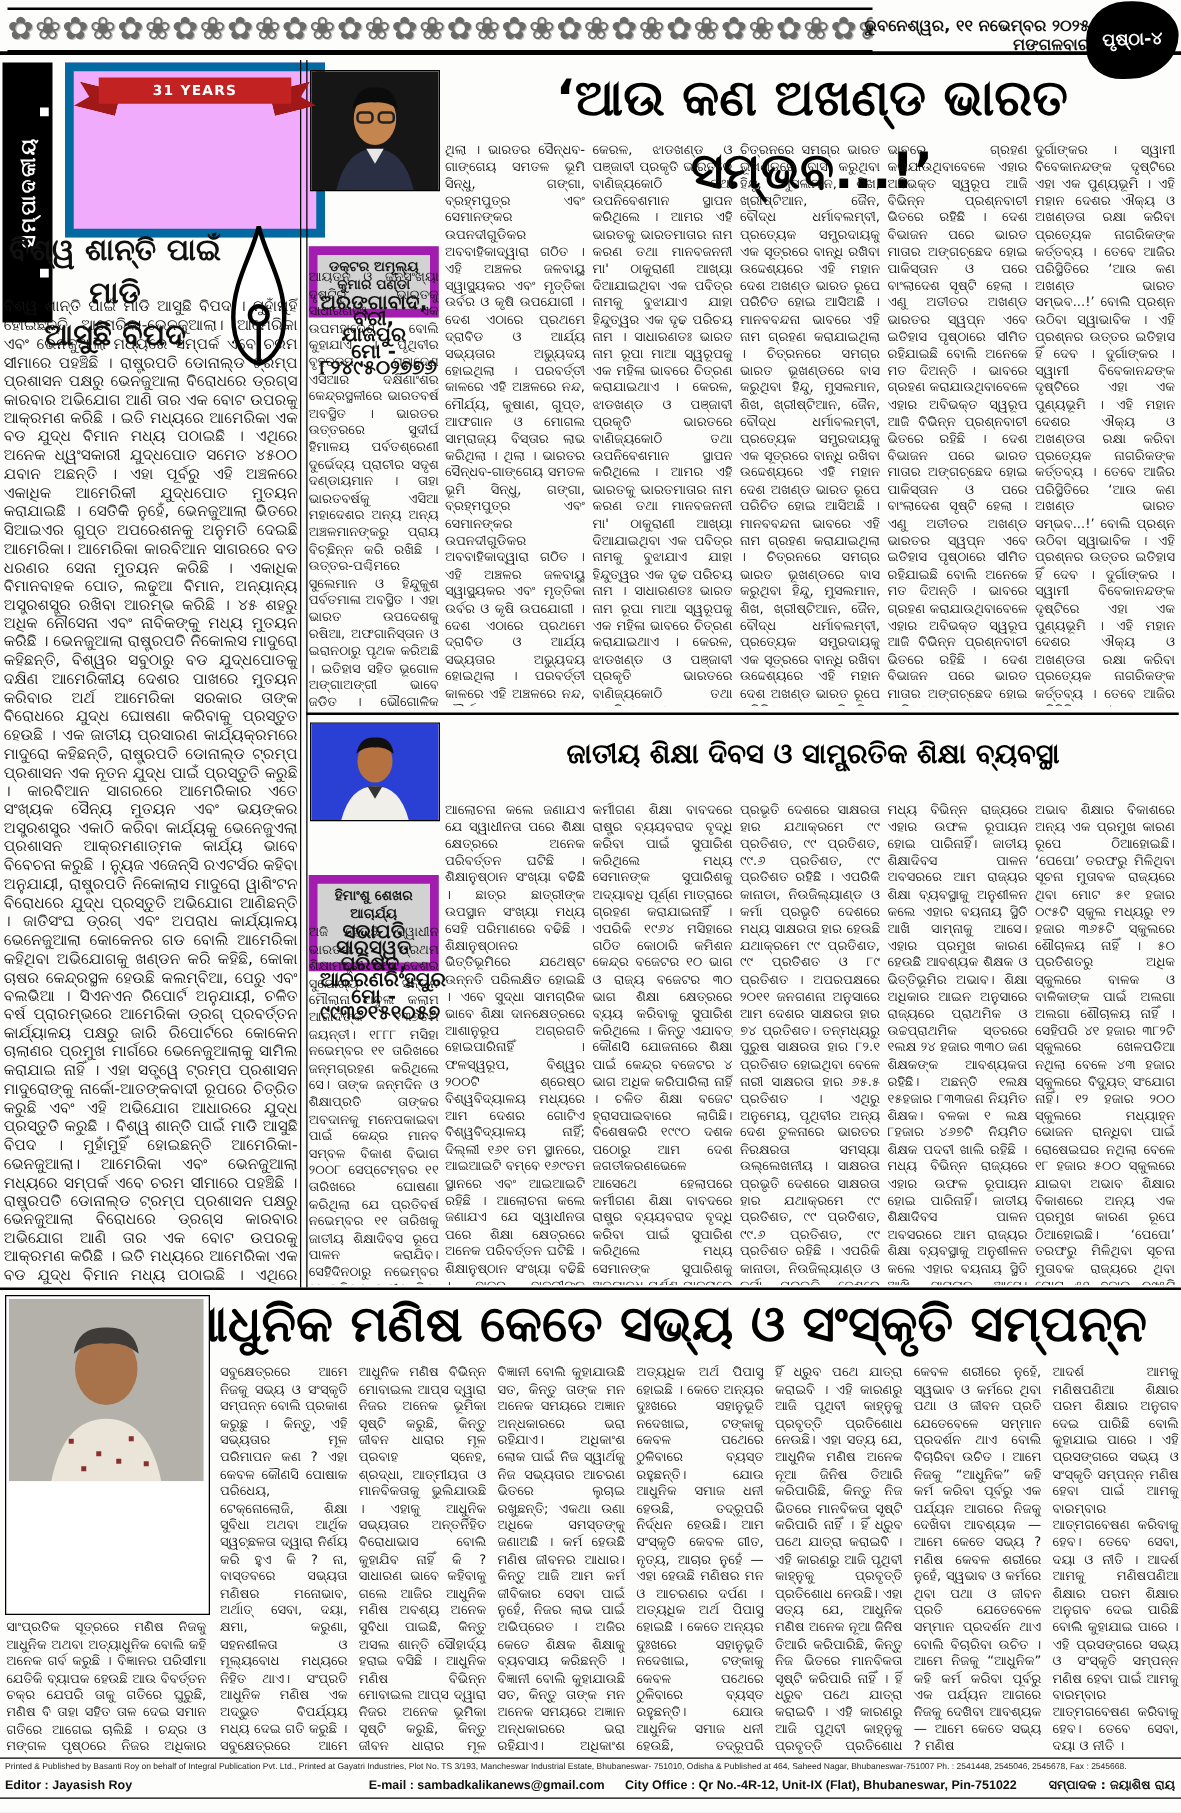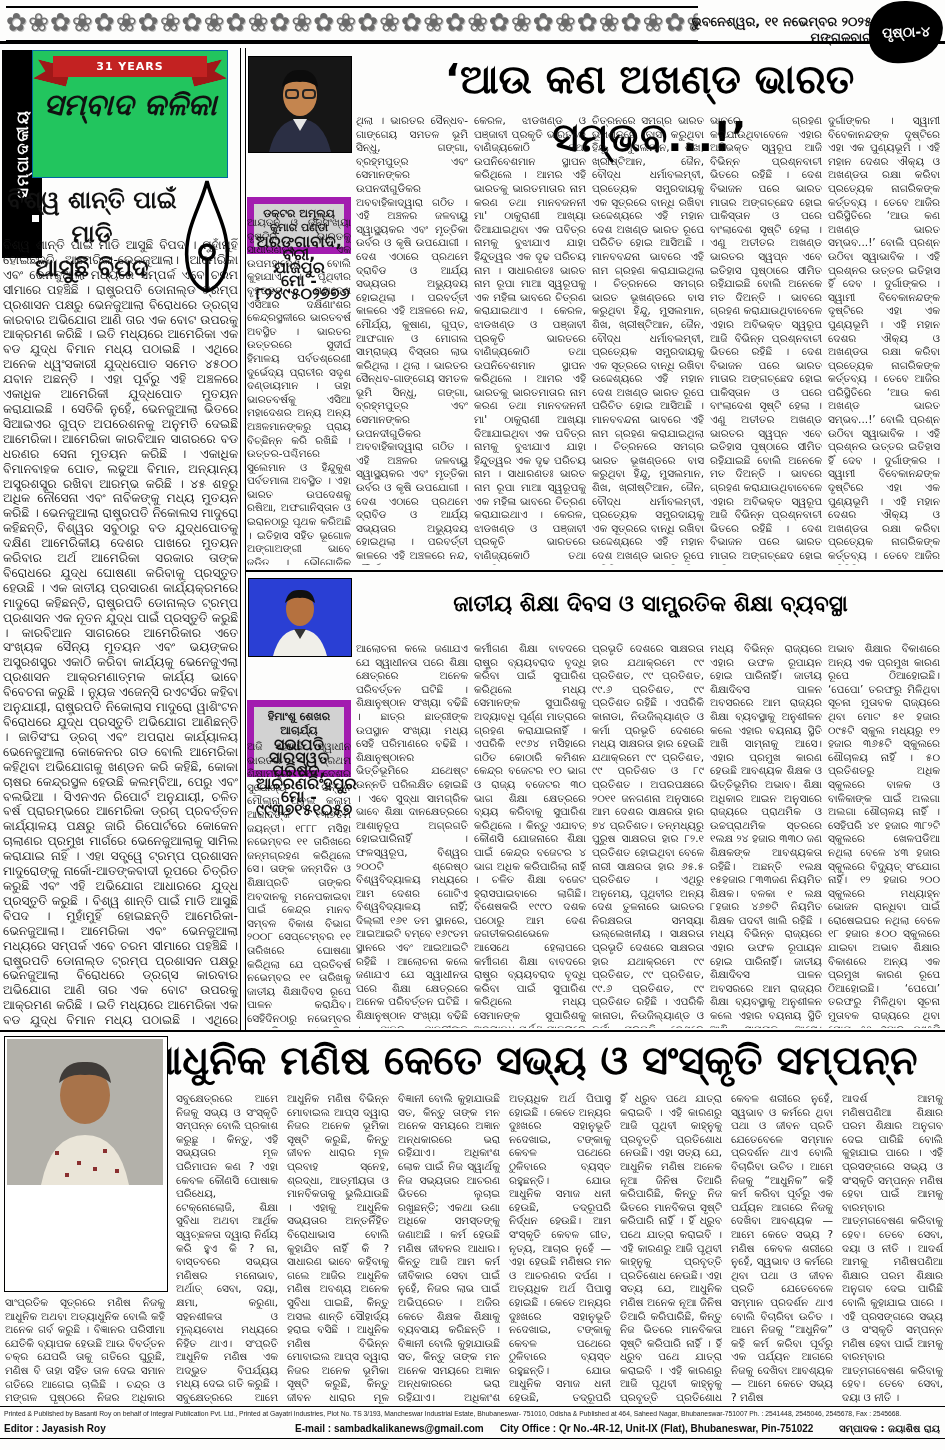--- a/index.html
+++ b/index.html
@@ -13,21 +13,21 @@
   #dateline{left:660px;top:14px;width:212px;text-align:right;font-size:13px;font-weight:bold;}
   #page-badge{left:869px;top:1px;width:74px;height:62px;background:#000;
       border-radius:46% 54% 58% 42% / 52% 48% 60% 40%;display:flex;align-items:center;justify-content:center;
       transform:rotate(-2deg);z-index:5;}
   #page-badge span{color:#fff;font-size:14px;font-weight:bold;}
   #top-rule{left:0;top:41px;width:945px;height:3px;background:#000;}
   
   #edit-strip{left:2px;top:50px;width:40px;height:208px;background:#000;display:flex;align-items:center;justify-content:center;}
   #edit-strip .vtxt{writing-mode:vertical-rl;transform:rotate(180deg);color:#fff;font-size:16px;font-weight:bold;letter-spacing:2px;}
   .notch{position:absolute;right:3px;width:7px;height:7px;background:#fff;}
-  #masthead-box{left:32px;top:50px;width:194px;height:126px;background:#22c55e;border:1px solid #0369a1;}
+  #masthead-box{left:52px;top:50px;width:194px;height:126px;background:#f0abfc;border:7px solid #0369a1;}
   #ribbon{position:absolute;left:20px;top:5px;width:154px;height:21px;background:#c32222;color:#fff;
       font-size:11px;font-weight:bold;text-align:center;line-height:21px;letter-spacing:1px;z-index:2;}
   .ribbon-tail{position:absolute;top:12px;width:34px;height:20px;background:#a01818;z-index:1;}
   #ribbon-tail-l{left:2px;transform:rotate(14deg);clip-path:polygon(0 0,100% 0,100% 100%,0 100%,30% 50%);}
   #ribbon-tail-r{right:2px;transform:rotate(-14deg);clip-path:polygon(0 0,100% 0,70% 50%,100% 100%,0 100%);}
   #paper-name{position:absolute;left:0;top:36px;width:100%;text-align:center;font-family:"DejaVu Serif",serif;
       font-style:italic;font-weight:bold;font-size:30px;}
   #edit-headline{left:2px;top:183px;width:180px;height:96px;font-size:24px;line-height:34px;font-weight:bold;
       white-space:pre-line;text-align:center;}
   #pen-nib{left:176px;top:174px;width:62px;height:126px;}
@@ -59,21 +59,20 @@
 
   <div class="abs" id="edit-strip">
     <span class="vtxt">ସମ୍ପାଦକୀୟ</span>
     <span class="notch" style="top:36px;"></span>
     <span class="notch" style="bottom:36px;"></span>
   </div>
   <div class="abs" id="masthead-box">
     <div class="ribbon-tail" id="ribbon-tail-l"></div>
     <div class="ribbon-tail" id="ribbon-tail-r"></div>
     <div id="ribbon">31 YEARS</div>
-    <div id="paper-name">ସମ୍ବାଦ କଳିକା</div>
   </div>
   <div class="abs" id="edit-headline">ବିଶ୍ୱ ଶାନ୍ତି ପାଇଁ ମାଡି
 ଆସୁଛି ବିପଦ</div>
   <svg class="abs" id="pen-nib" viewBox="0 0 70 130">
     <path d="M35 2 C28 30 12 52 12 84 C12 108 22 122 35 126 C48 122 58 108 58 84 C58 52 42 30 35 2 Z" fill="#fff" stroke="#000" stroke-width="4"></path>
     <circle cx="35" cy="82" r="8" fill="#fff" stroke="#000" stroke-width="4"></circle>
     <line x1="35" y1="90" x2="35" y2="124" stroke="#000" stroke-width="4"></line>
   </svg>
   <div class="abs fill" id="edit-body">ବିଶ୍ୱ ଶାନ୍ତି ପାଇଁ ମାଡି ଆସୁଛି ବିପଦ । ମୁହାଁମୁହିଁ ହୋଇଛନ୍ତି ଆମେରିକା-ଭେନଜୁଆଲା। ଆମେରିକା ଏବଂ ଭେନଜୁଆଲା ମଧ୍ୟରେ ସମ୍ପର୍କ ଏବେ ଚରମ ସୀମାରେ ପହଞ୍ଚିଛି । ରାଷ୍ଟ୍ରପତି ଡୋନାଲ୍ଡ ଟ୍ରମ୍ପ ପ୍ରଶାସନ ପକ୍ଷରୁ ଭେନଜୁଆଲା ବିରୋଧରେ ଡ୍ରଗ୍ସ କାରବାର ଅଭିଯୋଗ ଆଣି ତାର ଏକ ବୋଟ ଉପରକୁ ଆକ୍ରମଣ କରିଛି । ଇତି ମଧ୍ୟରେ ଆମେରିକା ଏକ ବଡ ଯୁଦ୍ଧ ବିମାନ ମଧ୍ୟ ପଠାଇଛି । ଏଥିରେ ଅନେକ ଧ୍ୱଂସକାରୀ ଯୁଦ୍ଧପୋତ ସମେତ ୪୫୦୦ ଯବାନ ଅଛନ୍ତି । ଏହା ପୂର୍ବରୁ ଏହି ଅଞ୍ଚଳରେ ଏକାଧିକ ଆମେରିକୀ ଯୁଦ୍ଧପୋତ ମୁତୟନ କରାଯାଇଛି । ସେତିକି ନୁହେଁ, ଭେନଜୁଆଲା ଭିତରେ ସିଆଇଏର ଗୁପ୍ତ ଅପରେଶନକୁ ଅନୁମତି ଦେଇଛି ଆମେରିକା। ଆମେରିକା କାରବିଆନ ସାଗରରେ ବଡ ଧରଣର ସେନା ମୁତୟନ କରିଛି । ଏକାଧିକ ବିମାନବାହକ ପୋତ, ଲଢୁଆ ବିମାନ, ଅନ୍ୟାନ୍ୟ ଅସ୍ତ୍ରଶସ୍ତ୍ର ରଖିବା ଆରମ୍ଭ କରିଛି । ୪୫ ଶହରୁ ଅଧିକ ନୌସେନା ଏବଂ ନାବିକଙ୍କୁ ମଧ୍ୟ ମୁତୟନ କରିଛି । ଭେନଜୁଆଲା ରାଷ୍ଟ୍ରପତି ନିକୋଲସ ମାଦୁରୋ କହିଛନ୍ତି, ବିଶ୍ୱର ସବୁଠାରୁ ବଡ ଯୁଦ୍ଧପୋତକୁ ଦକ୍ଷିଣ ଆମେରିକୀୟ ଦେଶର ପାଖରେ ମୁତୟନ କରିବାର ଅର୍ଥ ଆମେରିକା ସରକାର ତାଙ୍କ ବିରୋଧରେ ଯୁଦ୍ଧ ଘୋଷଣା କରିବାକୁ ପ୍ରସ୍ତୁତ ହେଉଛି । ଏକ ଜାତୀୟ ପ୍ରସାରଣ କାର୍ଯ୍ୟକ୍ରମରେ ମାଦୁରୋ କହିଛନ୍ତି, ରାଷ୍ଟ୍ରପତି ଡୋନାଲ୍ଡ ଟ୍ରମ୍ପ ପ୍ରଶାସନ ଏକ ନୂତନ ଯୁଦ୍ଧ ପାଇଁ ପ୍ରସ୍ତୁତି କରୁଛି । କାରବିଆନ ସାଗରରେ ଆମେରିକାର ଏତେ ସଂଖ୍ୟକ ସୈନ୍ୟ ମୁତୟନ ଏବଂ ଭୟଙ୍କର ଅସ୍ତ୍ରଶସ୍ତ୍ର ଏକାଠି କରିବା କାର୍ଯ୍ୟକୁ ଭେନେଜୁଏଲା ପ୍ରଶାସନ ଆକ୍ରମଣାତ୍ମକ କାର୍ଯ୍ୟ ଭାବେ ବିବେଚନା କରୁଛି । ନ୍ୟୁଜ ଏଜେନ୍ସି ରଏଟର୍ସର କହିବା ଅନୁଯାୟୀ, ରାଷ୍ଟ୍ରପତି ନିକୋଲାସ ମାଦୁରୋ ୱାଶିଂଟନ ବିରୋଧରେ ଯୁଦ୍ଧ ପ୍ରସ୍ତୁତି ଅଭିଯୋଗ ଆଣିଛନ୍ତି । ଜାତିସଂଘ ଡ୍ରଗ୍ ଏବଂ ଅପରାଧ କାର୍ଯ୍ୟାଳୟ ଭେନେଜୁଆଲା କୋକେନର ଗଡ ବୋଲି ଆମେରିକା କହିଥିବା ଅଭିଯୋଗକୁ ଖଣ୍ଡନ କରି କହିଛି, କୋକା ଚାଷର କେନ୍ଦ୍ରସ୍ଥଳ ହେଉଛି କଲମ୍ବିଆ, ପେରୁ ଏବଂ ବଲଭିଆ । ସିଏନଏନ ରିପୋର୍ଟ ଅନୁଯାୟୀ, ଚଳିତ ବର୍ଷ ପ୍ରାରମ୍ଭରେ ଆମେରିକା ଡ୍ରଗ୍ ପ୍ରବର୍ତ୍ତନ କାର୍ଯ୍ୟାଳୟ ପକ୍ଷରୁ ଜାରି ରିପୋର୍ଟରେ କୋକେନ ଚାଲାଣର ପ୍ରମୁଖ ମାର୍ଗରେ ଭେନେଜୁଆଲାକୁ ସାମିଲ କରାଯାଇ ନାହିଁ । ଏହା ସତ୍ତ୍ୱେ ଟ୍ରମ୍ପ ପ୍ରଶାସନ ମାଦୁରୋଙ୍କୁ ନାର୍କୋ-ଆତଙ୍କବାଦୀ ରୂପରେ ଚିତ୍ରିତ କରୁଛି ଏବଂ ଏହି ଅଭିଯୋଗ ଆଧାରରେ ଯୁଦ୍ଧ ପ୍ରସ୍ତୁତି କରୁଛି । ବିଶ୍ୱ ଶାନ୍ତି ପାଇଁ ମାଡି ଆସୁଛି ବିପଦ । ମୁହାଁମୁହିଁ ହୋଇଛନ୍ତି ଆମେରିକା-ଭେନଜୁଆଲା। ଆମେରିକା ଏବଂ ଭେନଜୁଆଲା ମଧ୍ୟରେ ସମ୍ପର୍କ ଏବେ ଚରମ ସୀମାରେ ପହଞ୍ଚିଛି । ରାଷ୍ଟ୍ରପତି ଡୋନାଲ୍ଡ ଟ୍ରମ୍ପ ପ୍ରଶାସନ ପକ୍ଷରୁ ଭେନଜୁଆଲା ବିରୋଧରେ ଡ୍ରଗ୍ସ କାରବାର ଅଭିଯୋଗ ଆଣି ତାର ଏକ ବୋଟ ଉପରକୁ ଆକ୍ରମଣ କରିଛି । ଇତି ମଧ୍ୟରେ ଆମେରିକା ଏକ ବଡ ଯୁଦ୍ଧ ବିମାନ ମଧ୍ୟ ପଠାଇଛି । ଏଥିରେ ଅନେକ ଧ୍ୱଂସକାରୀ ଯୁଦ୍ଧପୋତ ସମେତ ୪୫୦୦ ଯବାନ ଅଛନ୍ତି । ଏହା ପୂର୍ବରୁ ଏହି ଅଞ୍ଚଳରେ ଏକାଧିକ ଆମେରିକୀ ଯୁଦ୍ଧପୋତ ମୁତୟନ କରାଯାଇଛି । ସେତିକି ନୁହେଁ, ଭେନଜୁଆଲା ଭିତରେ ସିଆଇଏର ଗୁପ୍ତ ଅପରେଶନକୁ ଅନୁମତି ଦେଇଛି ଆମେରିକା। ଆମେରିକା କାରବିଆନ ସାଗରରେ ବଡ ଧରଣର ସେନା ମୁତୟନ କରିଛି । ଏକାଧିକ ବିମାନବାହକ ପୋତ, ଲଢୁଆ ବିମାନ, ଅନ୍ୟାନ୍ୟ ଅସ୍ତ୍ରଶସ୍ତ୍ର ରଖିବା ଆରମ୍ଭ କରିଛି । ୪୫ ଶହରୁ ଅଧିକ ନୌସେନା ଏବଂ ନାବିକଙ୍କୁ ମଧ୍ୟ ମୁତୟନ କରିଛି । ଭେନଜୁଆଲା ରାଷ୍ଟ୍ରପତି ନିକୋଲସ ମାଦୁରୋ କହିଛନ୍ତି, ବିଶ୍ୱର ସବୁଠାରୁ ବଡ ଯୁଦ୍ଧପୋତକୁ ଦକ୍ଷିଣ ଆମେରିକୀୟ ଦେଶର ପାଖରେ ମୁତୟନ କରିବାର ଅର୍ଥ ଆମେରିକା ସରକାର ତାଙ୍କ ବିରୋଧରେ ଯୁଦ୍ଧ ଘୋଷଣା କରିବାକୁ ପ୍ରସ୍ତୁତ ହେଉଛି । ଏକ ଜାତୀୟ ପ୍ରସାରଣ କାର୍ଯ୍ୟକ୍ରମରେ ମାଦୁରୋ କହିଛନ୍ତି, ରାଷ୍ଟ୍ରପତି ଡୋନାଲ୍ଡ ଟ୍ରମ୍ପ ପ୍ରଶାସନ ଏକ ନୂତନ ଯୁଦ୍ଧ ପାଇଁ ପ୍ରସ୍ତୁତି କରୁଛି । କାରବିଆନ ସାଗରରେ ଆମେରିକାର ଏତେ ସଂଖ୍ୟକ ସୈନ୍ୟ ମୁତୟନ ଏବଂ ଭୟଙ୍କର ଅସ୍ତ୍ରଶସ୍ତ୍ର ଏକାଠି କରିବା କାର୍ଯ୍ୟକୁ ଭେନେଜୁଏଲା ପ୍ରଶାସନ ଆକ୍ରମଣାତ୍ମକ କାର୍ଯ୍ୟ ଭାବେ ବିବେଚନା କରୁଛି । ନ୍ୟୁଜ ଏଜେନ୍ସି ରଏଟର୍ସର କହିବା ଅନୁଯାୟୀ, ରାଷ୍ଟ୍ରପତି ନିକୋଲାସ ମାଦୁରୋ ୱାଶିଂଟନ ବିରୋଧରେ ଯୁଦ୍ଧ ପ୍ରସ୍ତୁତି ଅଭିଯୋଗ ଆଣିଛନ୍ତି । ଜାତିସଂଘ ଡ୍ରଗ୍ ଏବଂ ଅପରାଧ କାର୍ଯ୍ୟାଳୟ ଭେନେଜୁଆଲା କୋକେନର ଗଡ ବୋଲି ଆମେରିକା କହିଥିବା ଅଭିଯୋଗକୁ ଖଣ୍ଡନ କରି କହିଛି, କୋକା ଚାଷର କେନ୍ଦ୍ରସ୍ଥଳ ହେଉଛି କଲମ୍ବିଆ, ପେରୁ ଏବଂ ବଲଭିଆ । ସିଏନଏନ ରିପୋର୍ଟ ଅନୁଯାୟୀ, ଚଳିତ ବର୍ଷ ପ୍ରାରମ୍ଭରେ ଆମେରିକା ଡ୍ରଗ୍ ପ୍ରବର୍ତ୍ତନ କାର୍ଯ୍ୟାଳୟ ପକ୍ଷରୁ ଜାରି ରିପୋର୍ଟରେ କୋକେନ ଚାଲାଣର ପ୍ରମୁଖ ମାର୍ଗରେ ଭେନେଜୁଆଲାକୁ ସାମିଲ କରାଯାଇ ନାହିଁ । ଏହା ସତ୍ତ୍ୱେ ଟ୍ରମ୍ପ ପ୍ରଶାସନ ମାଦୁରୋଙ୍କୁ ନାର୍କୋ-ଆତଙ୍କବାଦୀ ରୂପରେ ଚିତ୍ରିତ କରୁଛି ଏବଂ ଏହି ଅଭିଯୋଗ ଆଧାରରେ ଯୁଦ୍ଧ ପ୍ରସ୍ତୁତି କରୁଛି ।</div>
 

